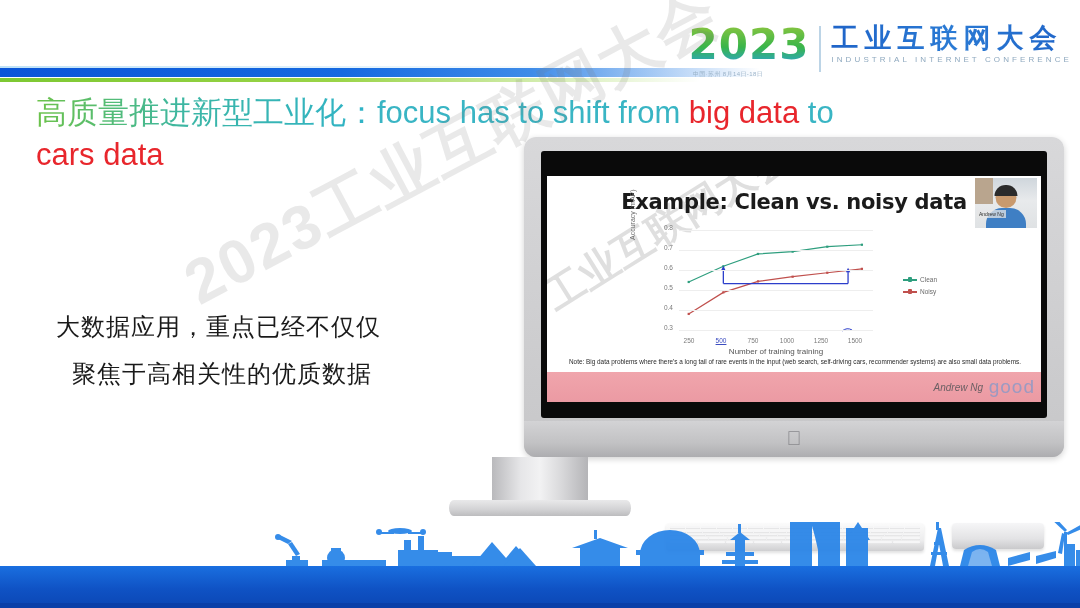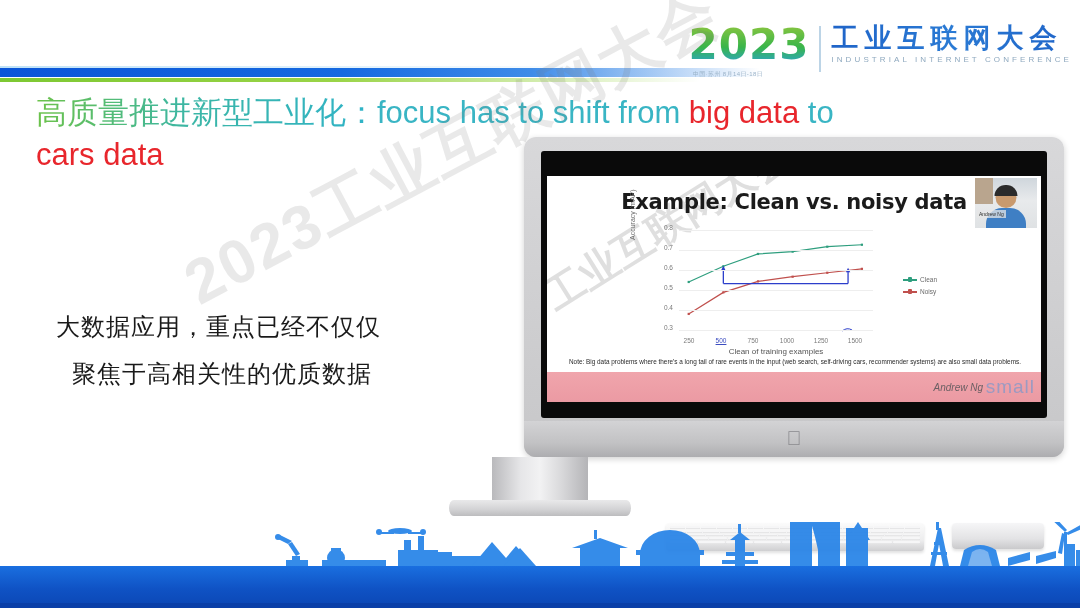--- a/index.html
+++ b/index.html
@@ -313,39 +313,39 @@
               </svg>
           </div>
 
           <div class="xtick" style="left:54px">250</div>
           <div class="xtick u" style="left:86px">500</div>
           <div class="xtick" style="left:118px">750</div>
           <div class="xtick" style="left:152px">1000</div>
           <div class="xtick" style="left:186px">1250</div>
           <div class="xtick" style="left:220px">1500</div>
 
-          <div class="xlabel">Clean of training examples</div>
+          <div class="xlabel">Number of training training</div>
 
           <div class="legend">
             <div class="legend-row">
               <span class="legend-swatch" style="background:#2e9e7e"></span>
               <span>Clean</span>
             </div>
             <div class="legend-row">
               <span class="legend-swatch" style="background:#c0504d"></span>
               <span>Noisy</span>
             </div>
           </div>
         </div>
 
         <div class="note">Note: Big data problems where there's a long tail of rare events in the input (web search, self-driving cars, recommender systems) are also small data problems.</div>
 
         <div class="pinkband">
           <span class="andrew">Andrew Ng</span>
-          <span class="zoom-wm">small</span>
+          <span class="zoom-wm">good</span>
 
         </div>
 
         <div class="cam">
           <div class="cam-bg"></div>
           <div class="cam-face"></div>
           <div class="cam-hair"></div>
           <div class="cam-body"></div>
           <div class="cam-label">Andrew Ng</div>
         </div>

